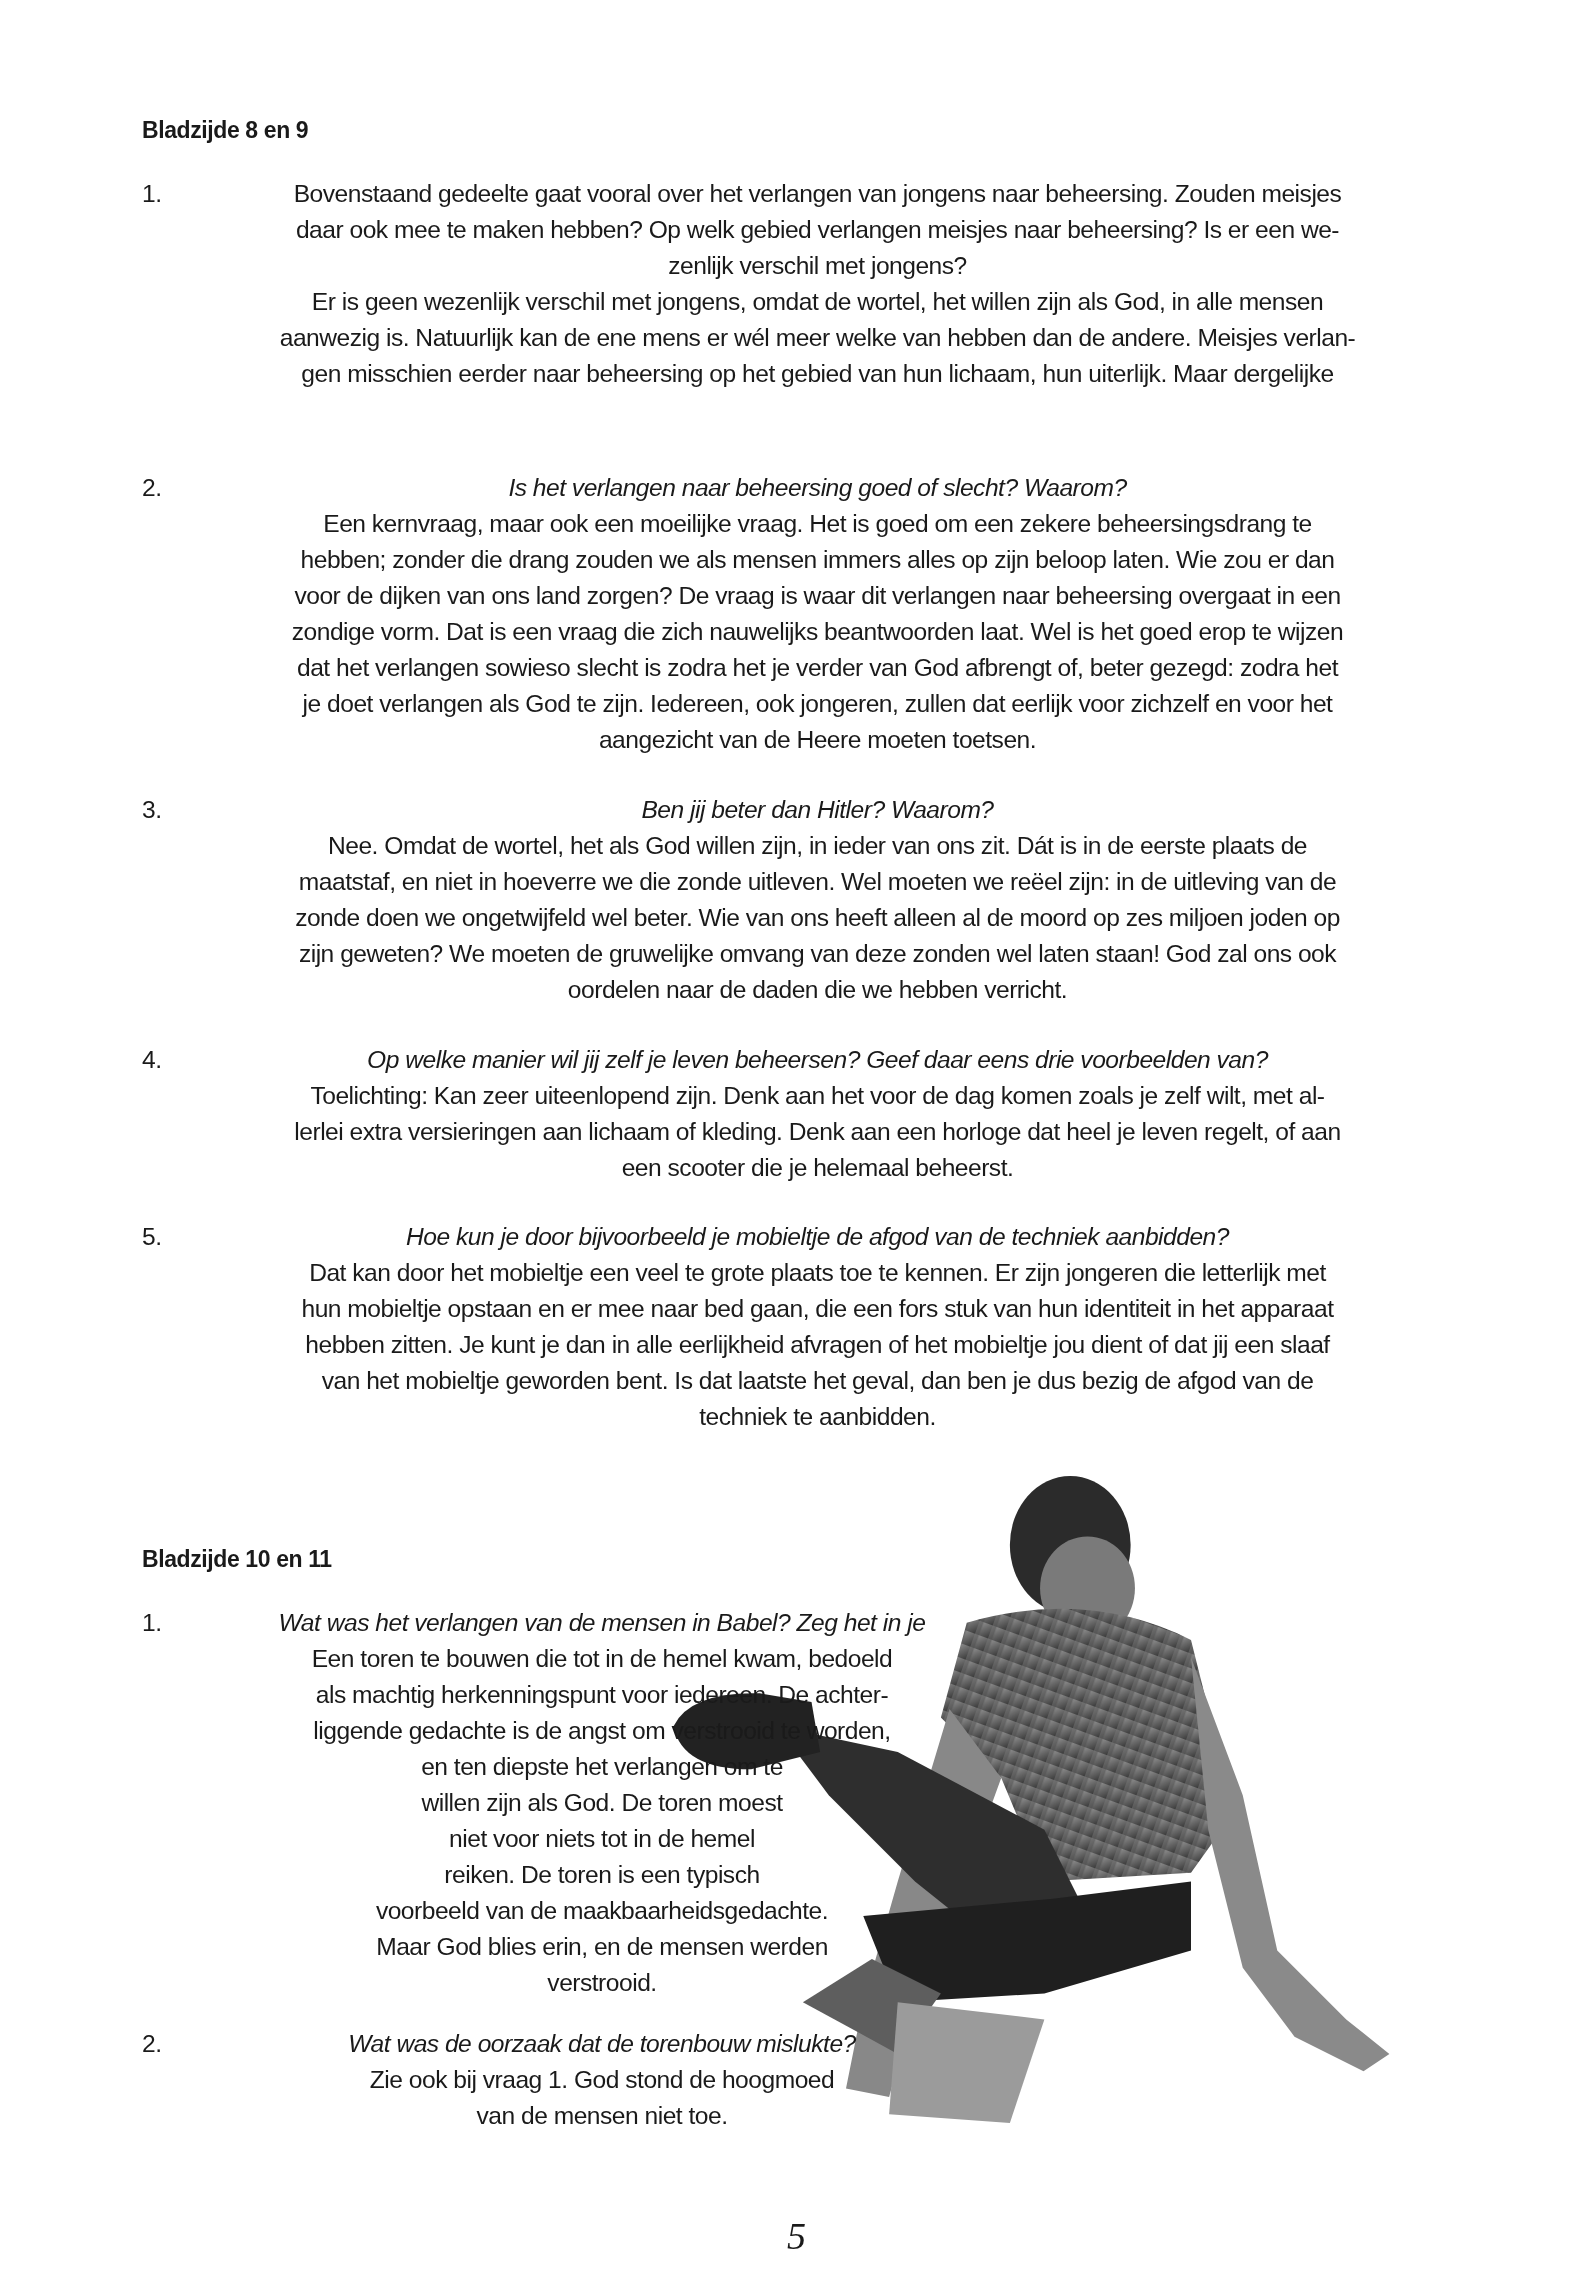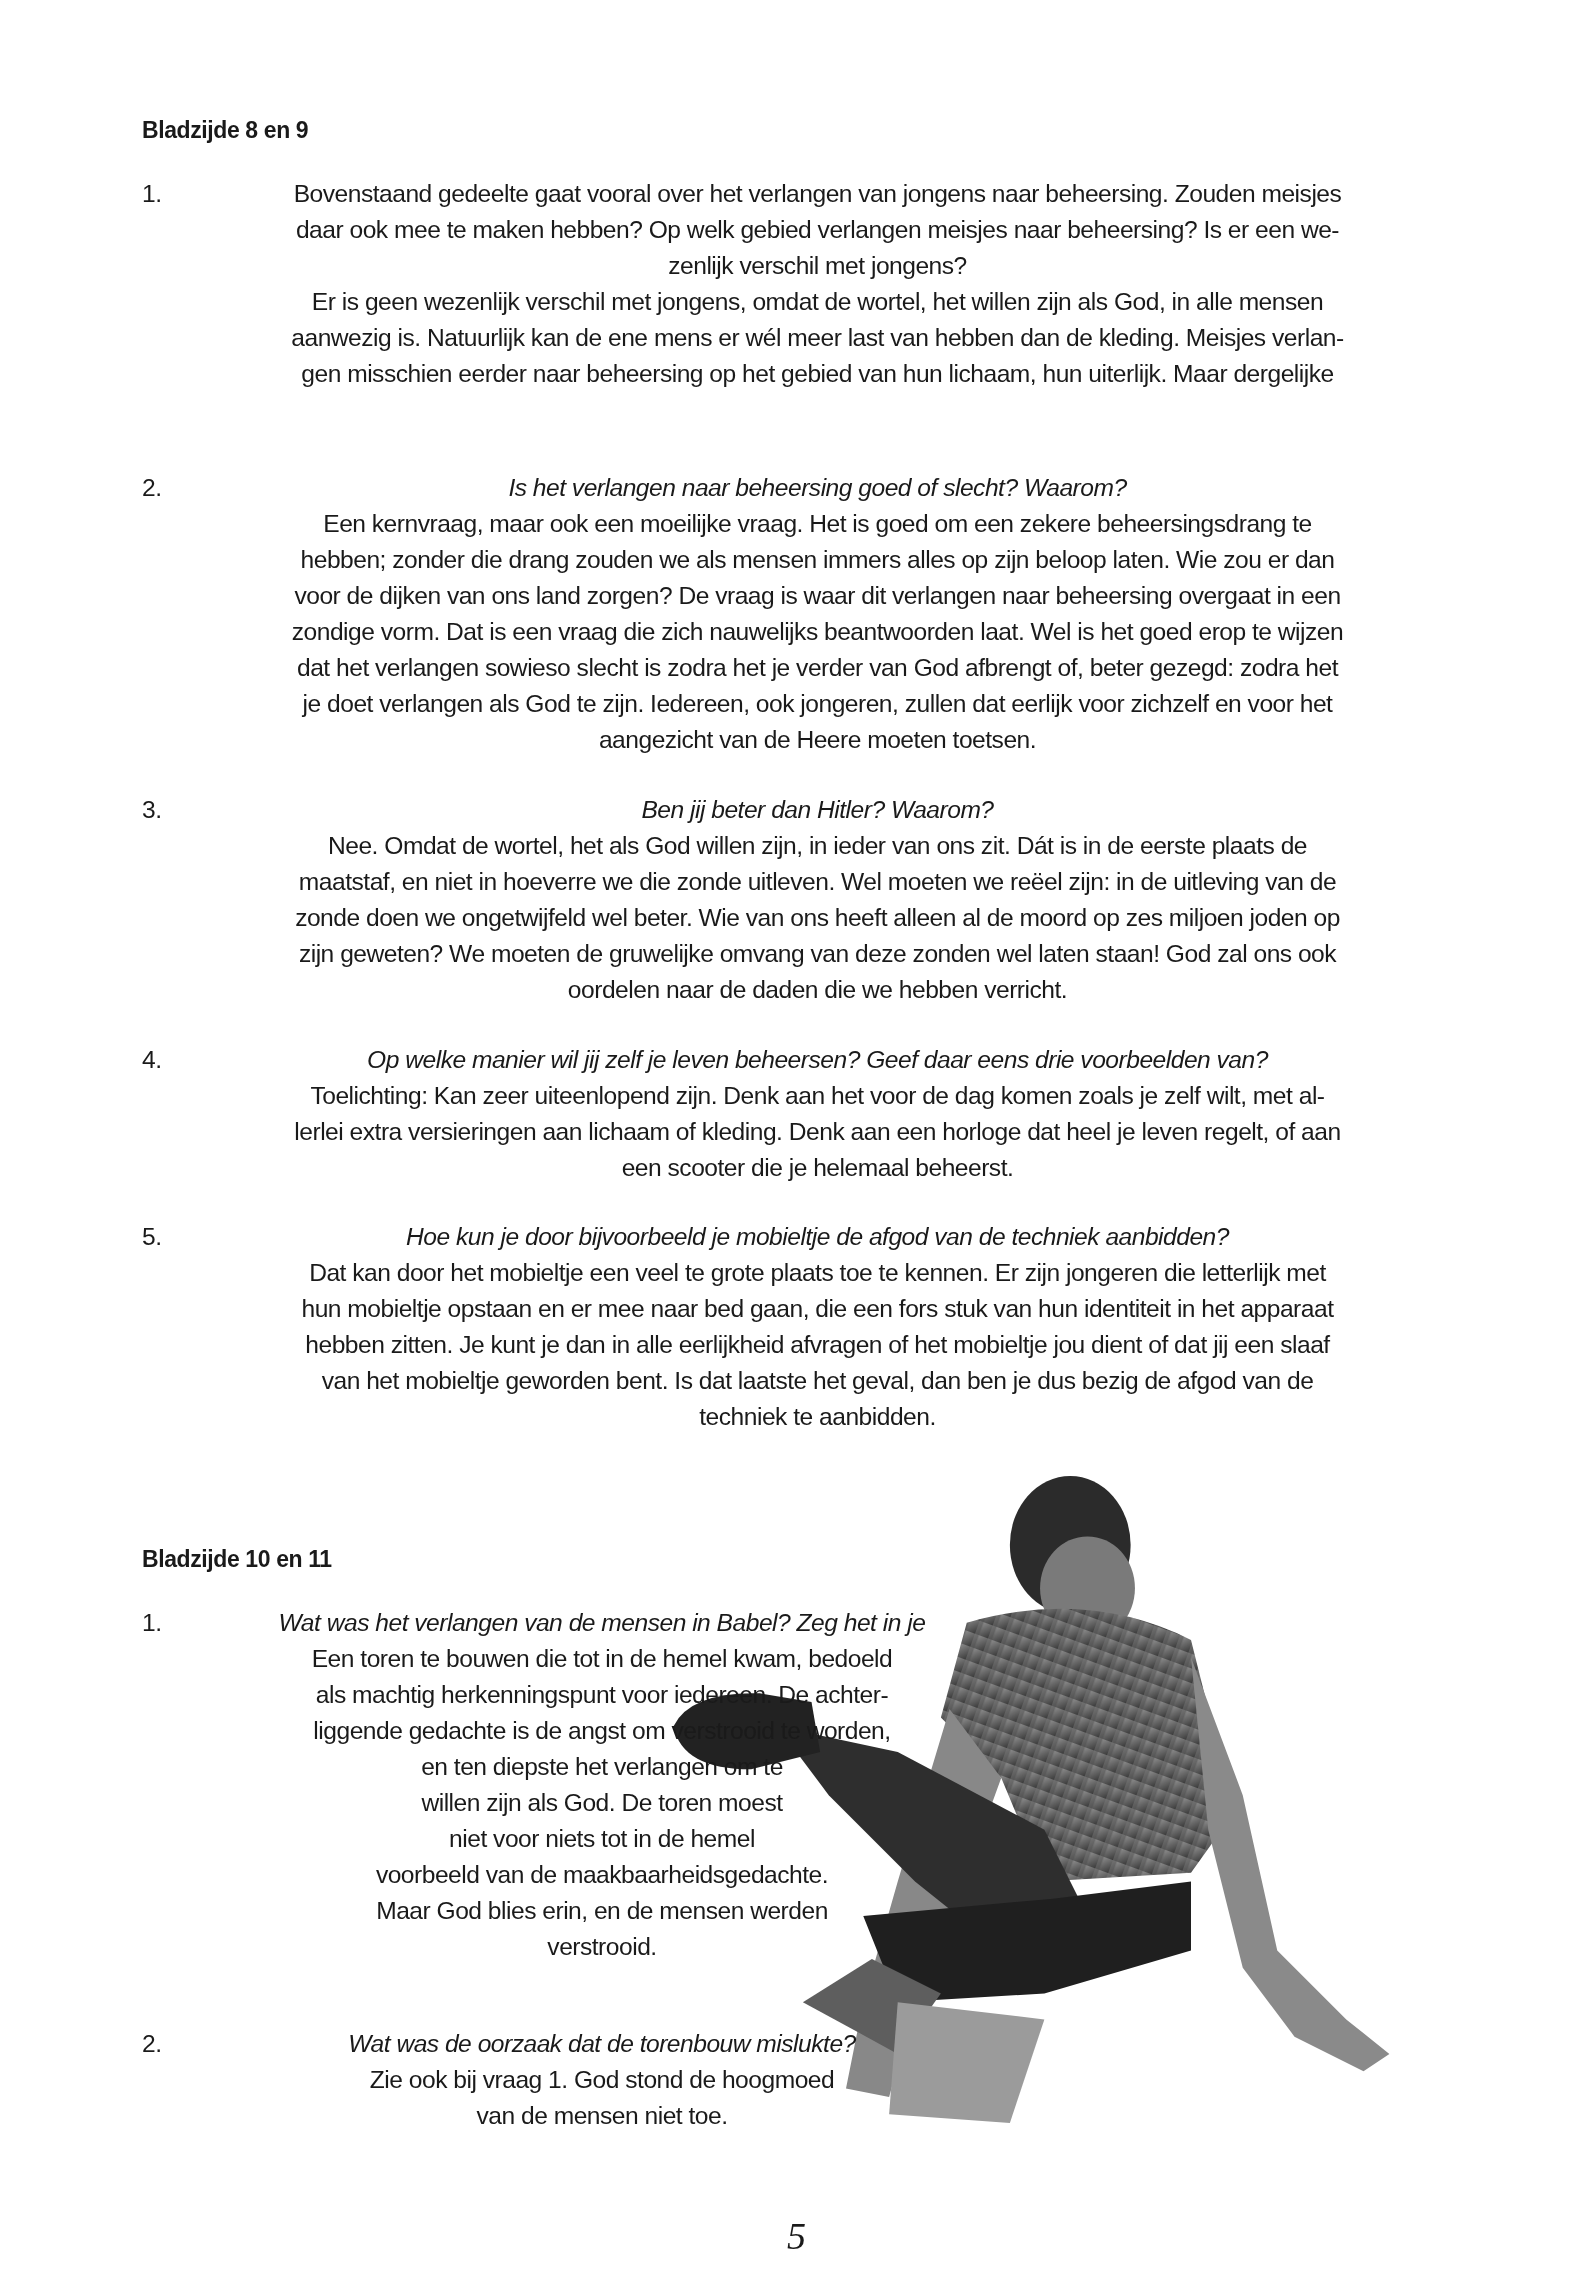--- a/index.html
+++ b/index.html
@@ -32,21 +32,21 @@
   <h2 class="section-title" style="top:117px">Bladzijde 8 en 9</h2>
 
   <div class="qblock" style="top:176px; width:1294px">
     <span class="num">1.</span>
     <div class="body">
       <span class="answer">
         <span class="line">Bovenstaand gedeelte gaat vooral over het verlangen van jongens naar beheersing. Zouden meisjes</span>
         <span class="line">daar ook mee te maken hebben? Op welk gebied verlangen meisjes naar beheersing? Is er een we-</span>
         <span class="line">zenlijk verschil met jongens?</span>
         <span class="line">Er is geen wezenlijk verschil met jongens, omdat de wortel, het willen zijn als God, in alle mensen</span>
-        <span class="line">aanwezig is. Natuurlijk kan de ene mens er wél meer last van hebben dan de kleding. Meisjes verlan-</span>
+        <span class="line">aanwezig is. Natuurlijk kan de ene mens er wél meer welke van hebben dan de andere. Meisjes verlan-</span>
         <span class="line">gen misschien eerder naar beheersing op het gebied van hun lichaam, hun uiterlijk. Maar dergelijke</span>
       </span>
     </div>
   </div>
 
   <div class="qblock" style="top:470px; width:1294px">
     <span class="num">2.</span>
     <div class="body">
       <span class="question">
         <span class="line">Is het verlangen naar beheersing goed of slecht? Waarom?</span>
@@ -148,20 +148,21 @@
       <span class="question">
         <span class="line">Wat was het verlangen van de mensen in Babel? Zeg het in je</span>
       </span>
       <span class="answer">
         <span class="line">Een toren te bouwen die tot in de hemel kwam, bedoeld</span>
         <span class="line">als machtig herkenningspunt voor iedereen. De achter-</span>
         <span class="line">liggende gedachte is de angst om verstrooid te worden,</span>
         <span class="line">en ten diepste het verlangen om te</span>
         <span class="line">willen zijn als God. De toren moest</span>
         <span class="line">niet voor niets tot in de hemel</span>
+        <span class="line">reiken. De toren is een typisch</span>
         <span class="line">voorbeeld van de maakbaarheidsgedachte.</span>
         <span class="line">Maar God blies erin, en de mensen werden</span>
         <span class="line">verstrooid.</span>
       </span>
     </div>
   </div>
 
   <div class="qblock" style="top:2026px; width:863px">
     <span class="num">2.</span>
     <div class="body">

